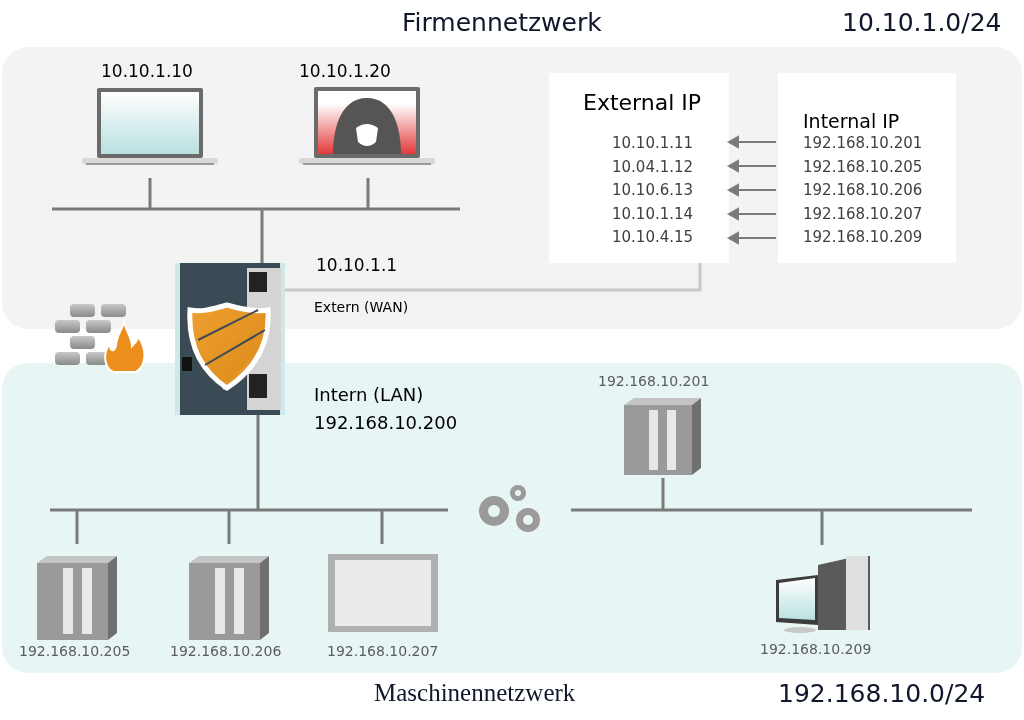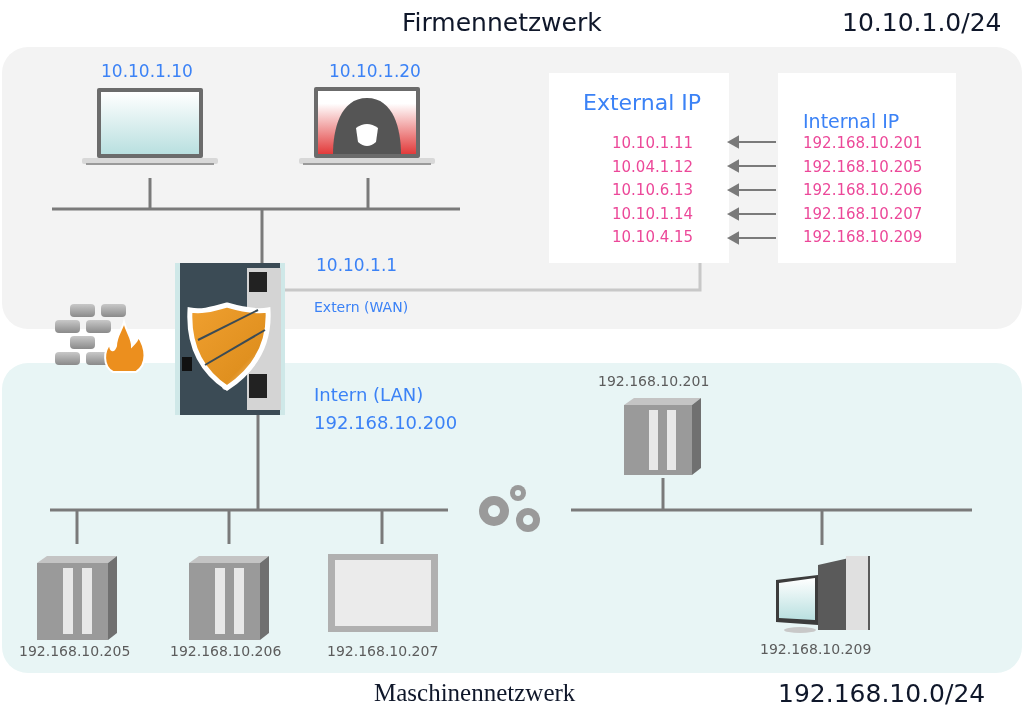--- a/index.html
+++ b/index.html
@@ -1,24 +1,24 @@
 <!DOCTYPE html>
 <html><head>
 <meta charset="utf-8">
 <style>
   html,body{margin:0;padding:0;}
   body{width:1024px;height:720px;background:#ffffff;position:relative;overflow:hidden;font-family:"DejaVu Sans",sans-serif;color:#5a5a5a;}
   .abs{position:absolute;}
   .zone-top{left:2px;top:47px;width:1020px;height:282px;background:#f3f3f3;border-radius:26px;}
   .zone-bottom{left:2px;top:363px;width:1020px;height:310px;background:#e8f5f5;border-radius:26px;}
   .title{font-size:25px;color:#0f172a;white-space:nowrap;}
-  .lbl{font-size:17px;color:#3b82f6;white-space:nowrap;}
+  .lbl{font-size:17px;color:#000000;white-space:nowrap;}
   .lbl-sm{font-size:14px;color:#5c5c5c;white-space:nowrap;}
   .box{background:#ffffff;}
-  .natrow{font-size:15px;color:#ec4899;line-height:23.5px;white-space:nowrap;}
+  .natrow{font-size:15px;color:#404040;line-height:23.5px;white-space:nowrap;}
   svg{position:absolute;left:0;top:0;}
 </style>
 </head>
 <body>
 
 <div class="abs zone-top"></div>
 <div class="abs zone-bottom"></div>
 
 <div class="abs title" style="left:402px;top:8px;">Firmennetzwerk</div>
 <div class="abs title" style="left:822px;top:8px;margin-left:20px;">10.10.1.0/24</div>
@@ -179,21 +179,21 @@
   <g>
     <polygon points="818,565 858,556 870,556 870,630 818,630" fill="#5a5a5a"></polygon>
     <rect x="846" y="556" width="22" height="74" fill="#e0e0e0"></rect>
     <polygon points="776,580 818,575 818,625 776,622" fill="#3c3c3c"></polygon>
     <polygon points="779,583 815,578 815,620 779,618" fill="url(#scr)"></polygon>
     <ellipse cx="800" cy="630" rx="16" ry="3" fill="#c8c8c8"></ellipse>
   </g>
 </svg>
 
 <div class="abs lbl" style="left:101px;top:61px;">10.10.1.10</div>
-<div class="abs lbl" style="left:329px;top:61px;">10.10.1.20</div>
+<div class="abs lbl" style="left:299px;top:61px;">10.10.1.20</div>
 <div class="abs lbl" style="left:316px;top:255px;">10.10.1.1</div>
 <div class="abs lbl" style="left:314px;top:299px;font-size:14px;">Extern (WAN)</div>
 <div class="abs lbl" style="left:314px;top:384px;font-size:18px;">Intern (LAN)</div>
 <div class="abs lbl" style="left:314px;top:412px;font-size:18px;">192.168.10.200</div>
 
 <div class="abs lbl-sm" style="left:19px;top:643px;">192.168.10.205</div>
 <div class="abs lbl-sm" style="left:170px;top:643px;">192.168.10.206</div>
 <div class="abs lbl-sm" style="left:327px;top:643px;">192.168.10.207</div>
 <div class="abs lbl-sm" style="left:598px;top:373px;">192.168.10.201</div>
 <div class="abs lbl-sm" style="left:760px;top:641px;">192.168.10.209</div>

